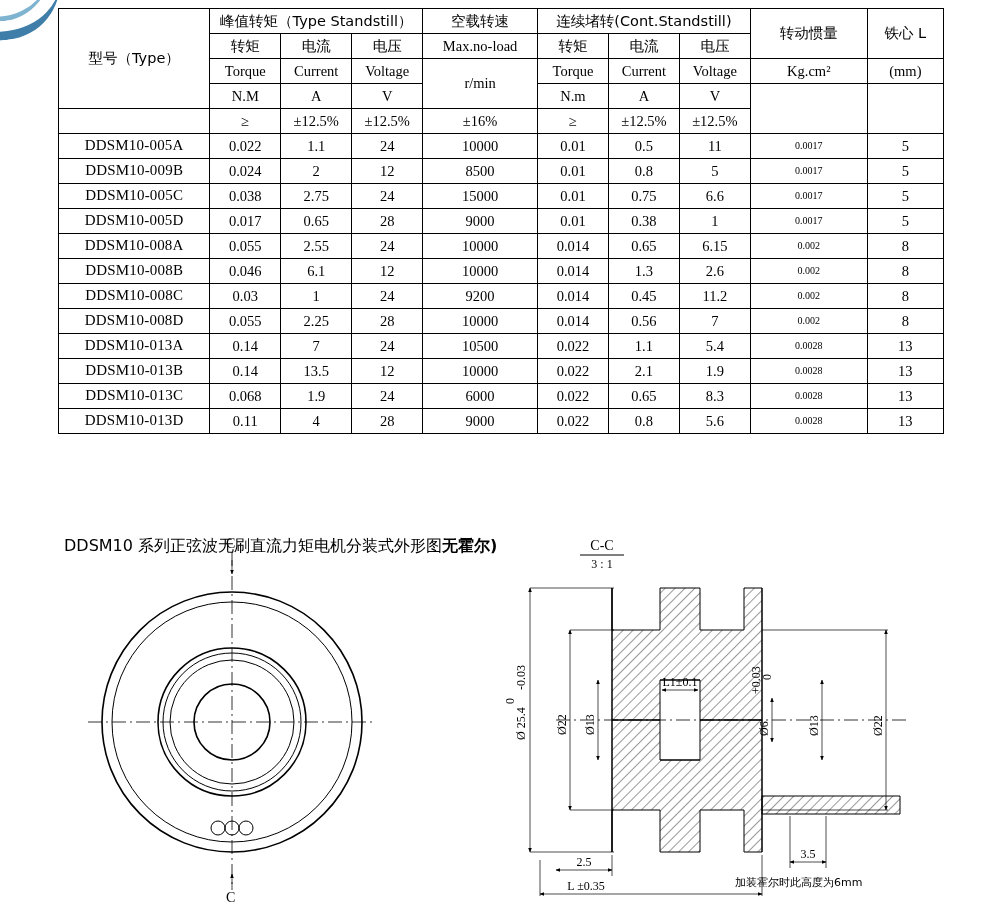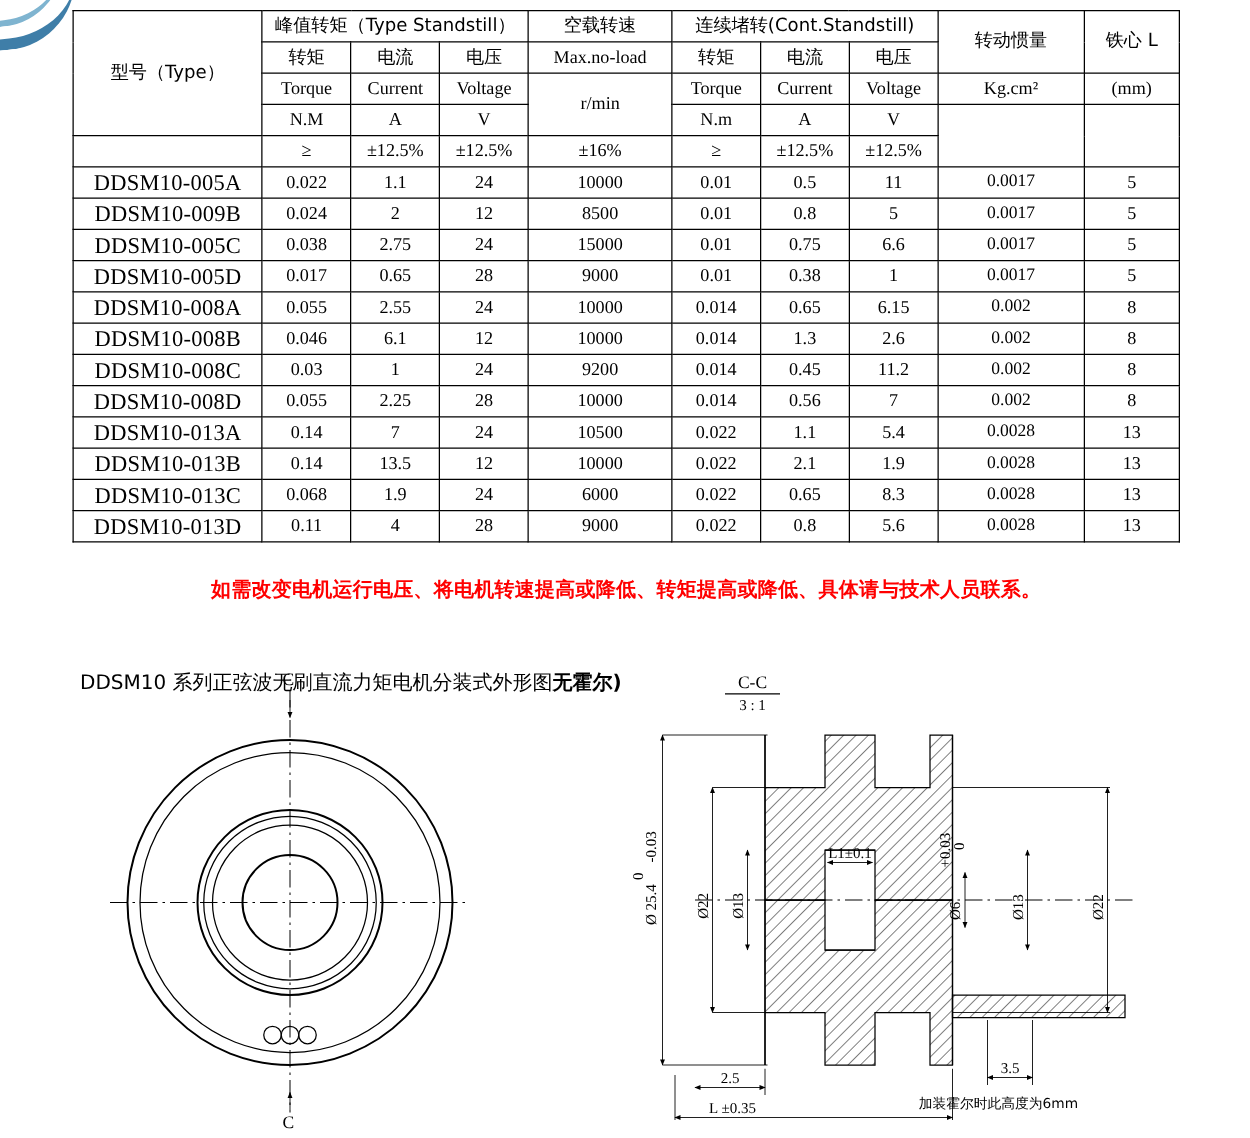--- a/index.html
+++ b/index.html
@@ -77,25 +77,25 @@
   table.spec th {
     font-size: 14.5px;
   }
   .hdr-group { font-size: 14.5px; }
   .hdr-sub   { font-size: 14.5px; }
   .hdr-unit  { font-size: 14.5px; }
   .hdr-tol   { font-size: 14.5px; }
   .cn { font-family: "DejaVu Sans", sans-serif; font-size: 13.5px; }
   td.model {
     text-align: center;
-    font-size: 18px;
+    font-size: 15px;
     letter-spacing: 0.2px;
   }
   td.inertia {
-    font-size: 14px;
+    font-size: 10px;
     vertical-align: bottom;
     padding-bottom: 2px;
   }
   td.corelen {
     font-size: 14.5px;
     vertical-align: bottom;
     padding-bottom: 2px;
   }
 
   
@@ -368,21 +368,20 @@
           <td>0.022</td>
           <td>0.8</td>
           <td>5.6</td>
           <td class="inertia">0.0028</td>
           <td class="corelen">13</td>
         </tr>
       </tbody>
     </table>
   </div>
 
-  <div class="notice">如需改变电机运行电压、将电机转速提高或降低、转矩提高或降低、具体请与技术人员联系。</div>
 
   <div class="caption"><span>DDSM10 系列正弦波无刷直流力矩电机分装式外形图</span><span class="bold">无霍尔)</span></div>
 
   <div class="drawings">
     <svg width="1000" height="380" viewBox="0 0 1000 380" xmlns="http://www.w3.org/2000/svg">
       <defs>
         <pattern id="hatchA" width="7" height="7" patternTransform="rotate(45)" patternUnits="userSpaceOnUse">
           <line x1="0" y1="0" x2="0" y2="7" stroke="#000" stroke-width="0.8"></line>
         </pattern>
         <pattern id="hatchB" width="7" height="7" patternTransform="rotate(-45)" patternUnits="userSpaceOnUse">

